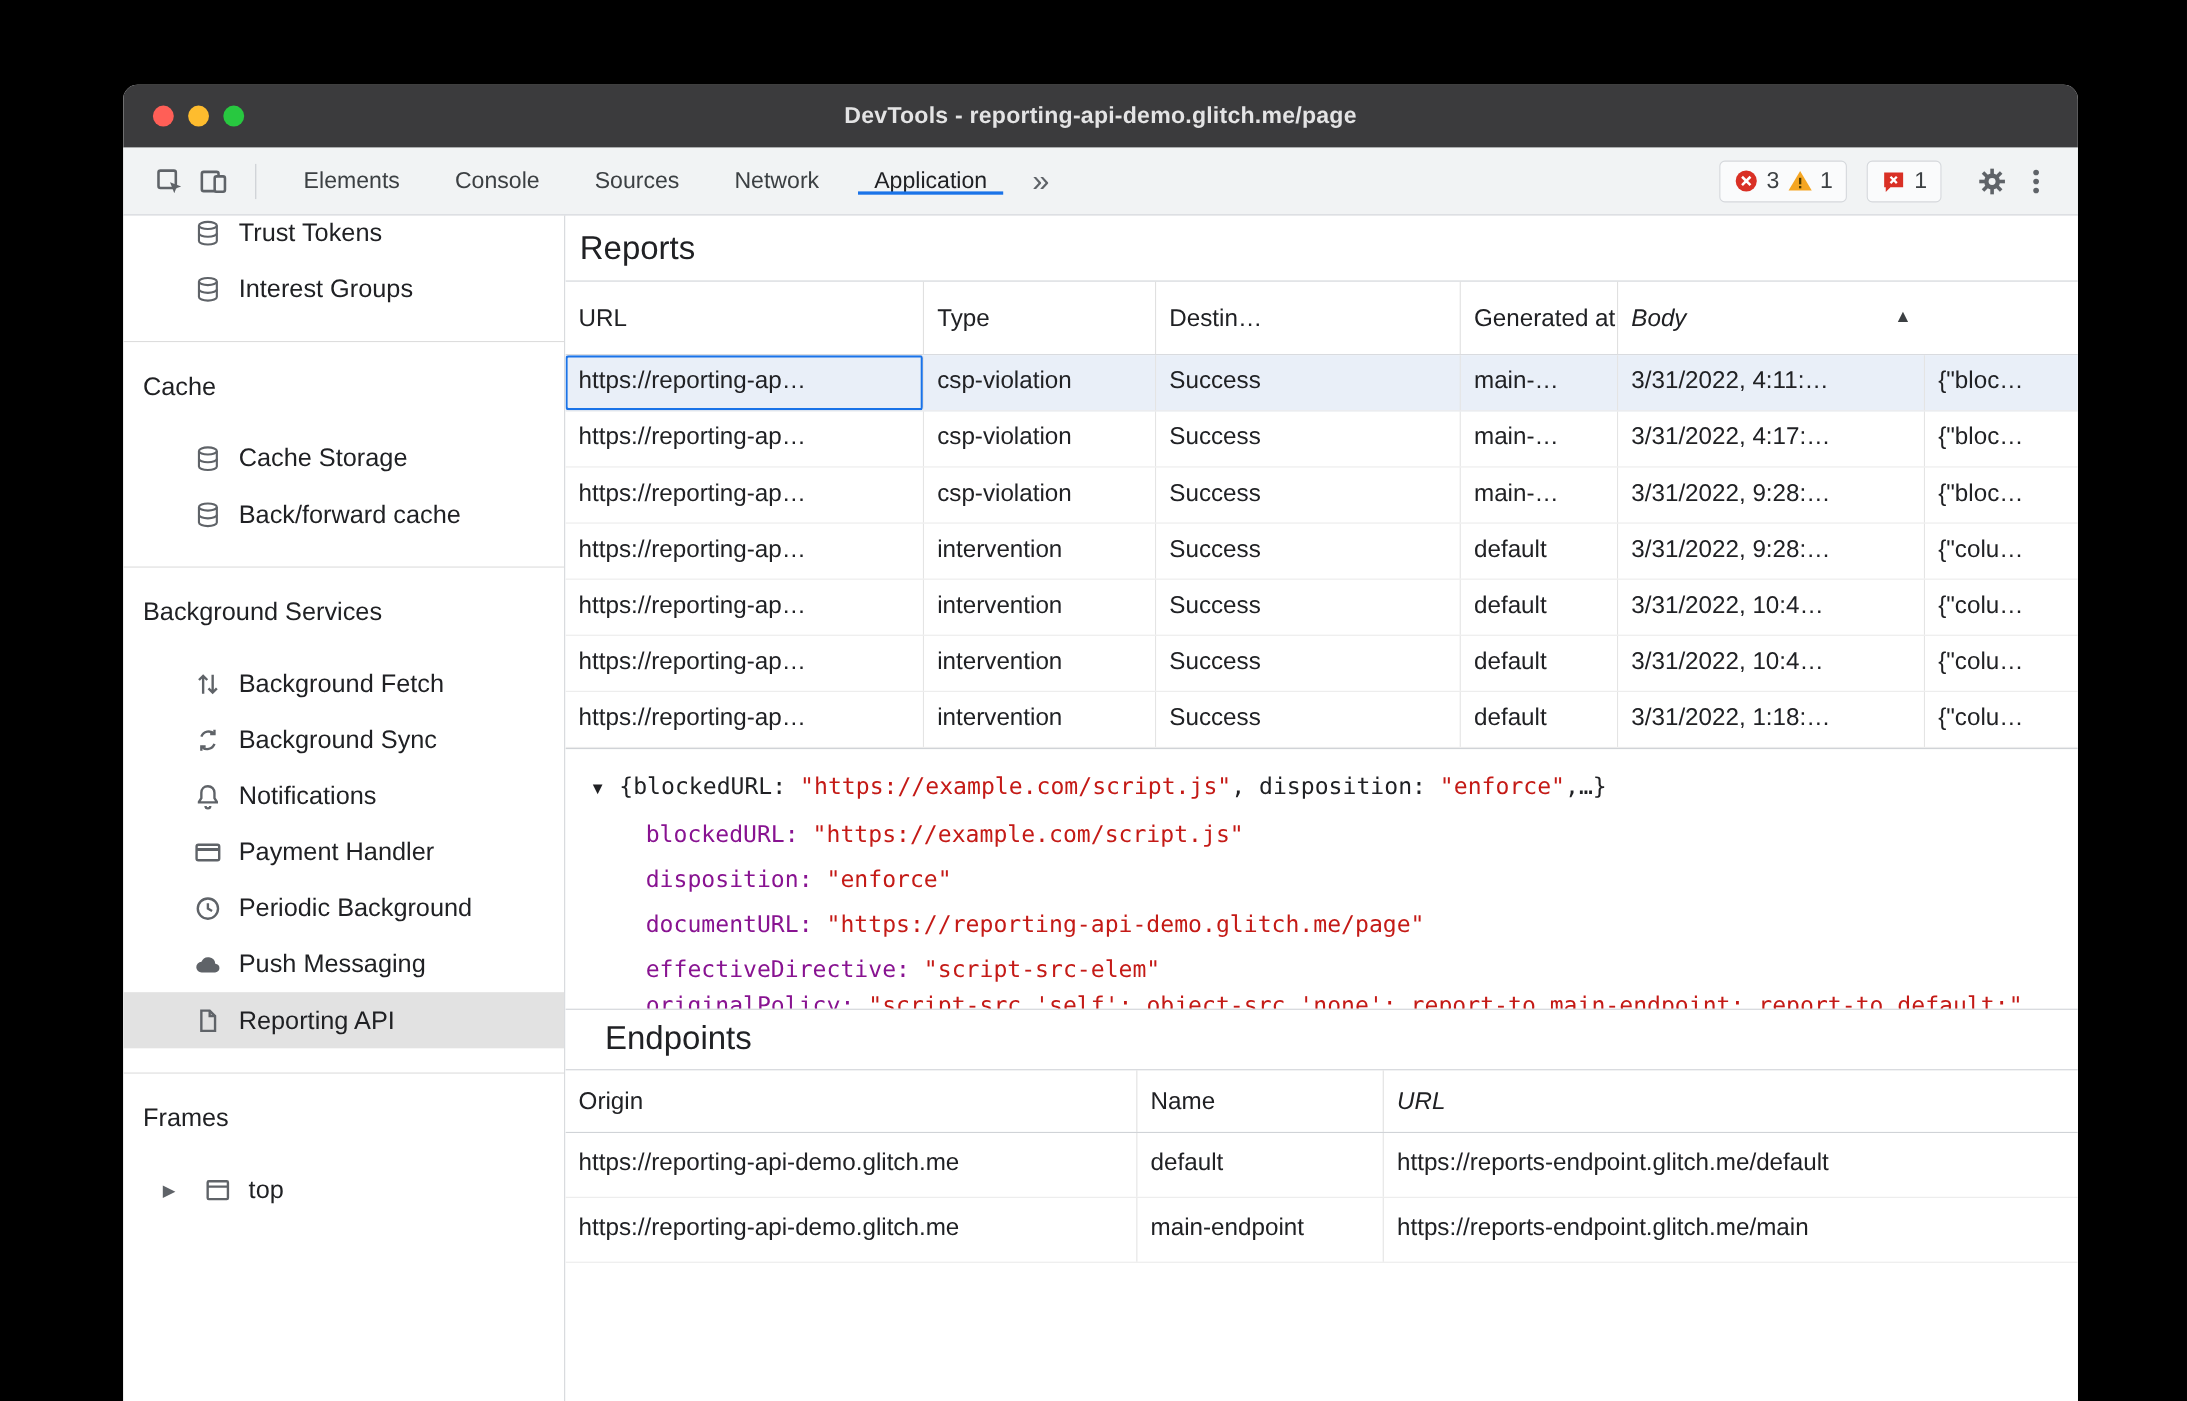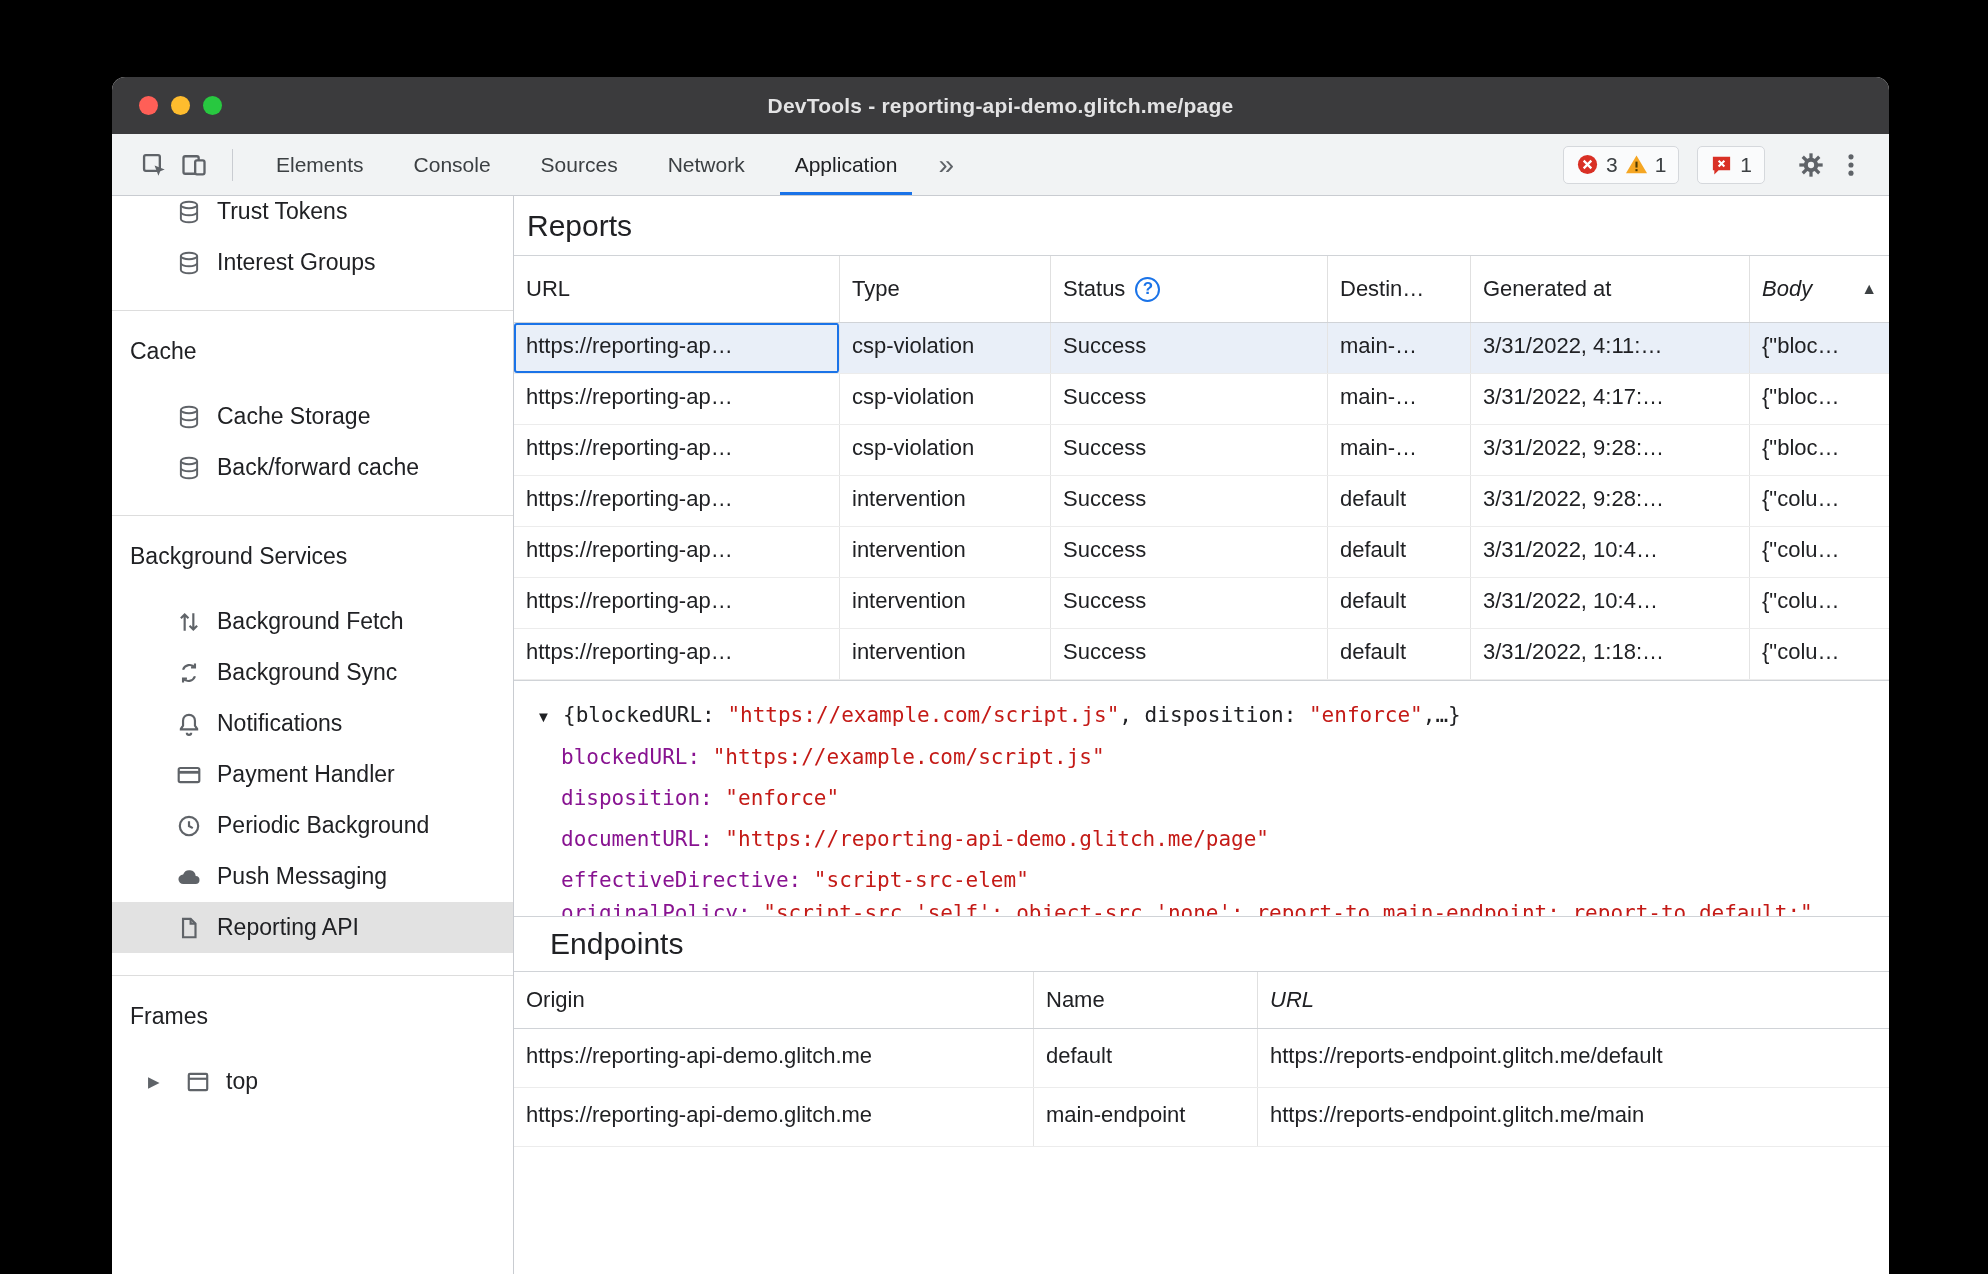--- a/index.html
+++ b/index.html
@@ -21,21 +21,21 @@
   .light.yellow { background: #febc2e; }
   .light.green { background: #28c840; }
   .title { color: #e3e3e4; font-weight: bold; font-size: 21px; letter-spacing: .2px; }
 
   
   .toolbar { height: 62px; flex: none; background: #f1f3f4; border-bottom: 1px solid #c9ccd1;
     display: flex; align-items: center; padding: 0 18px 0 22px; }
   .icon-btn { width: 40px; height: 40px; display: flex; align-items: center; justify-content: center; flex: none; }
   .icon-btn svg { width: 28px; height: 28px; display: block; }
   .toolbar-sep { width: 1px; height: 32px; background: #c9ccd1; margin: 0 18px; flex: none; }
-  .tabs { display: flex; align-self: stretch; }
+  .tabs { display: flex; align-self: stretch; align-items: center; }
   .tab { padding: 0 25px; display: flex; align-items: center; font-size: 21px; color: #3c4043; position: relative; white-space: nowrap; }
   .tab.selected { color: #202124; font-weight: 500; }
   .tab.selected::after { content: ''; position: absolute; left: 10px; right: 10px; bottom: 0; height: 3px;
     background: var(--accent, #1a73e8); }
   .more-tabs { font-size: 28px; color: #5f6368; padding: 0 16px; display: flex; align-items: center; }
   .toolbar-spacer { flex: 1; }
   .badge-pill { display: flex; align-items: center; gap: 7px; border: 1px solid #d5d8dc; border-radius: 5px;
     padding: 6px 12px; background: #fafbfc; font-size: 21px; color: #3c4043; flex: none; margin-left: 18px; }
   .badge-pill .bicon { display: flex; }
   .badge-pill .bicon svg { width: 23px; height: 23px; display: block; }
@@ -83,21 +83,21 @@
 
   .help-badge { width: 25px; height: 25px; border: 2px solid var(--accent, #1a73e8); border-radius: 50%;
     color: var(--accent, #1a73e8); font-size: 17px; font-weight: bold; display: inline-flex;
     align-items: center; justify-content: center; margin-left: 10px; flex: none; }
   .sort-arrow { margin-left: auto; color: #3c4043; font-size: 16px; padding-right: 2px; }
 
   
   .preview { flex: none; padding: 14px 12px 0 22px; font-family: "DejaVu Sans Mono", monospace;
     font-size: 21px; line-height: 41px; color: #202124; overflow: hidden; }
   .json-line { white-space: nowrap; overflow: hidden; }
-  .prop-line { margin-left: 25px; }
+  .prop-line { margin-left: 51px; }
   .twisty-down { display: inline-block; width: 27px; font-size: 15px; color: #202124;
     font-family: "Liberation Sans", sans-serif; }
   .json-plain { color: #202124; }
   .json-key { color: var(--json-key-purple, #881391); }
   .json-string { color: var(--json-string-red, #c41a16); }
   .clipped { height: 15px; overflow: hidden; }
   .clipped .json-line { line-height: 25px; }
 
   .endpoints-heading { border-top: 1px solid #d0d3d7; height: 55px; padding-left: 36px; }
 </style>
@@ -320,24 +320,20 @@
 
         <div class="grid reports">
           <div class="thead">
               <div class="th">
                 <span>URL</span>
               </div>
               <div class="th">
                 <span>Type</span>
               </div>
               <div class="th">
-                <span>Status</span>
-                <span class="help-badge">?</span>
-              </div>
-              <div class="th">
                 <span>Destin…</span>
               </div>
               <div class="th">
                 <span>Generated at</span>
               </div>
               <div class="th">
                 <span>Body</span>
                 <span class="sort-arrow">▲</span>
               </div>
             </div>

